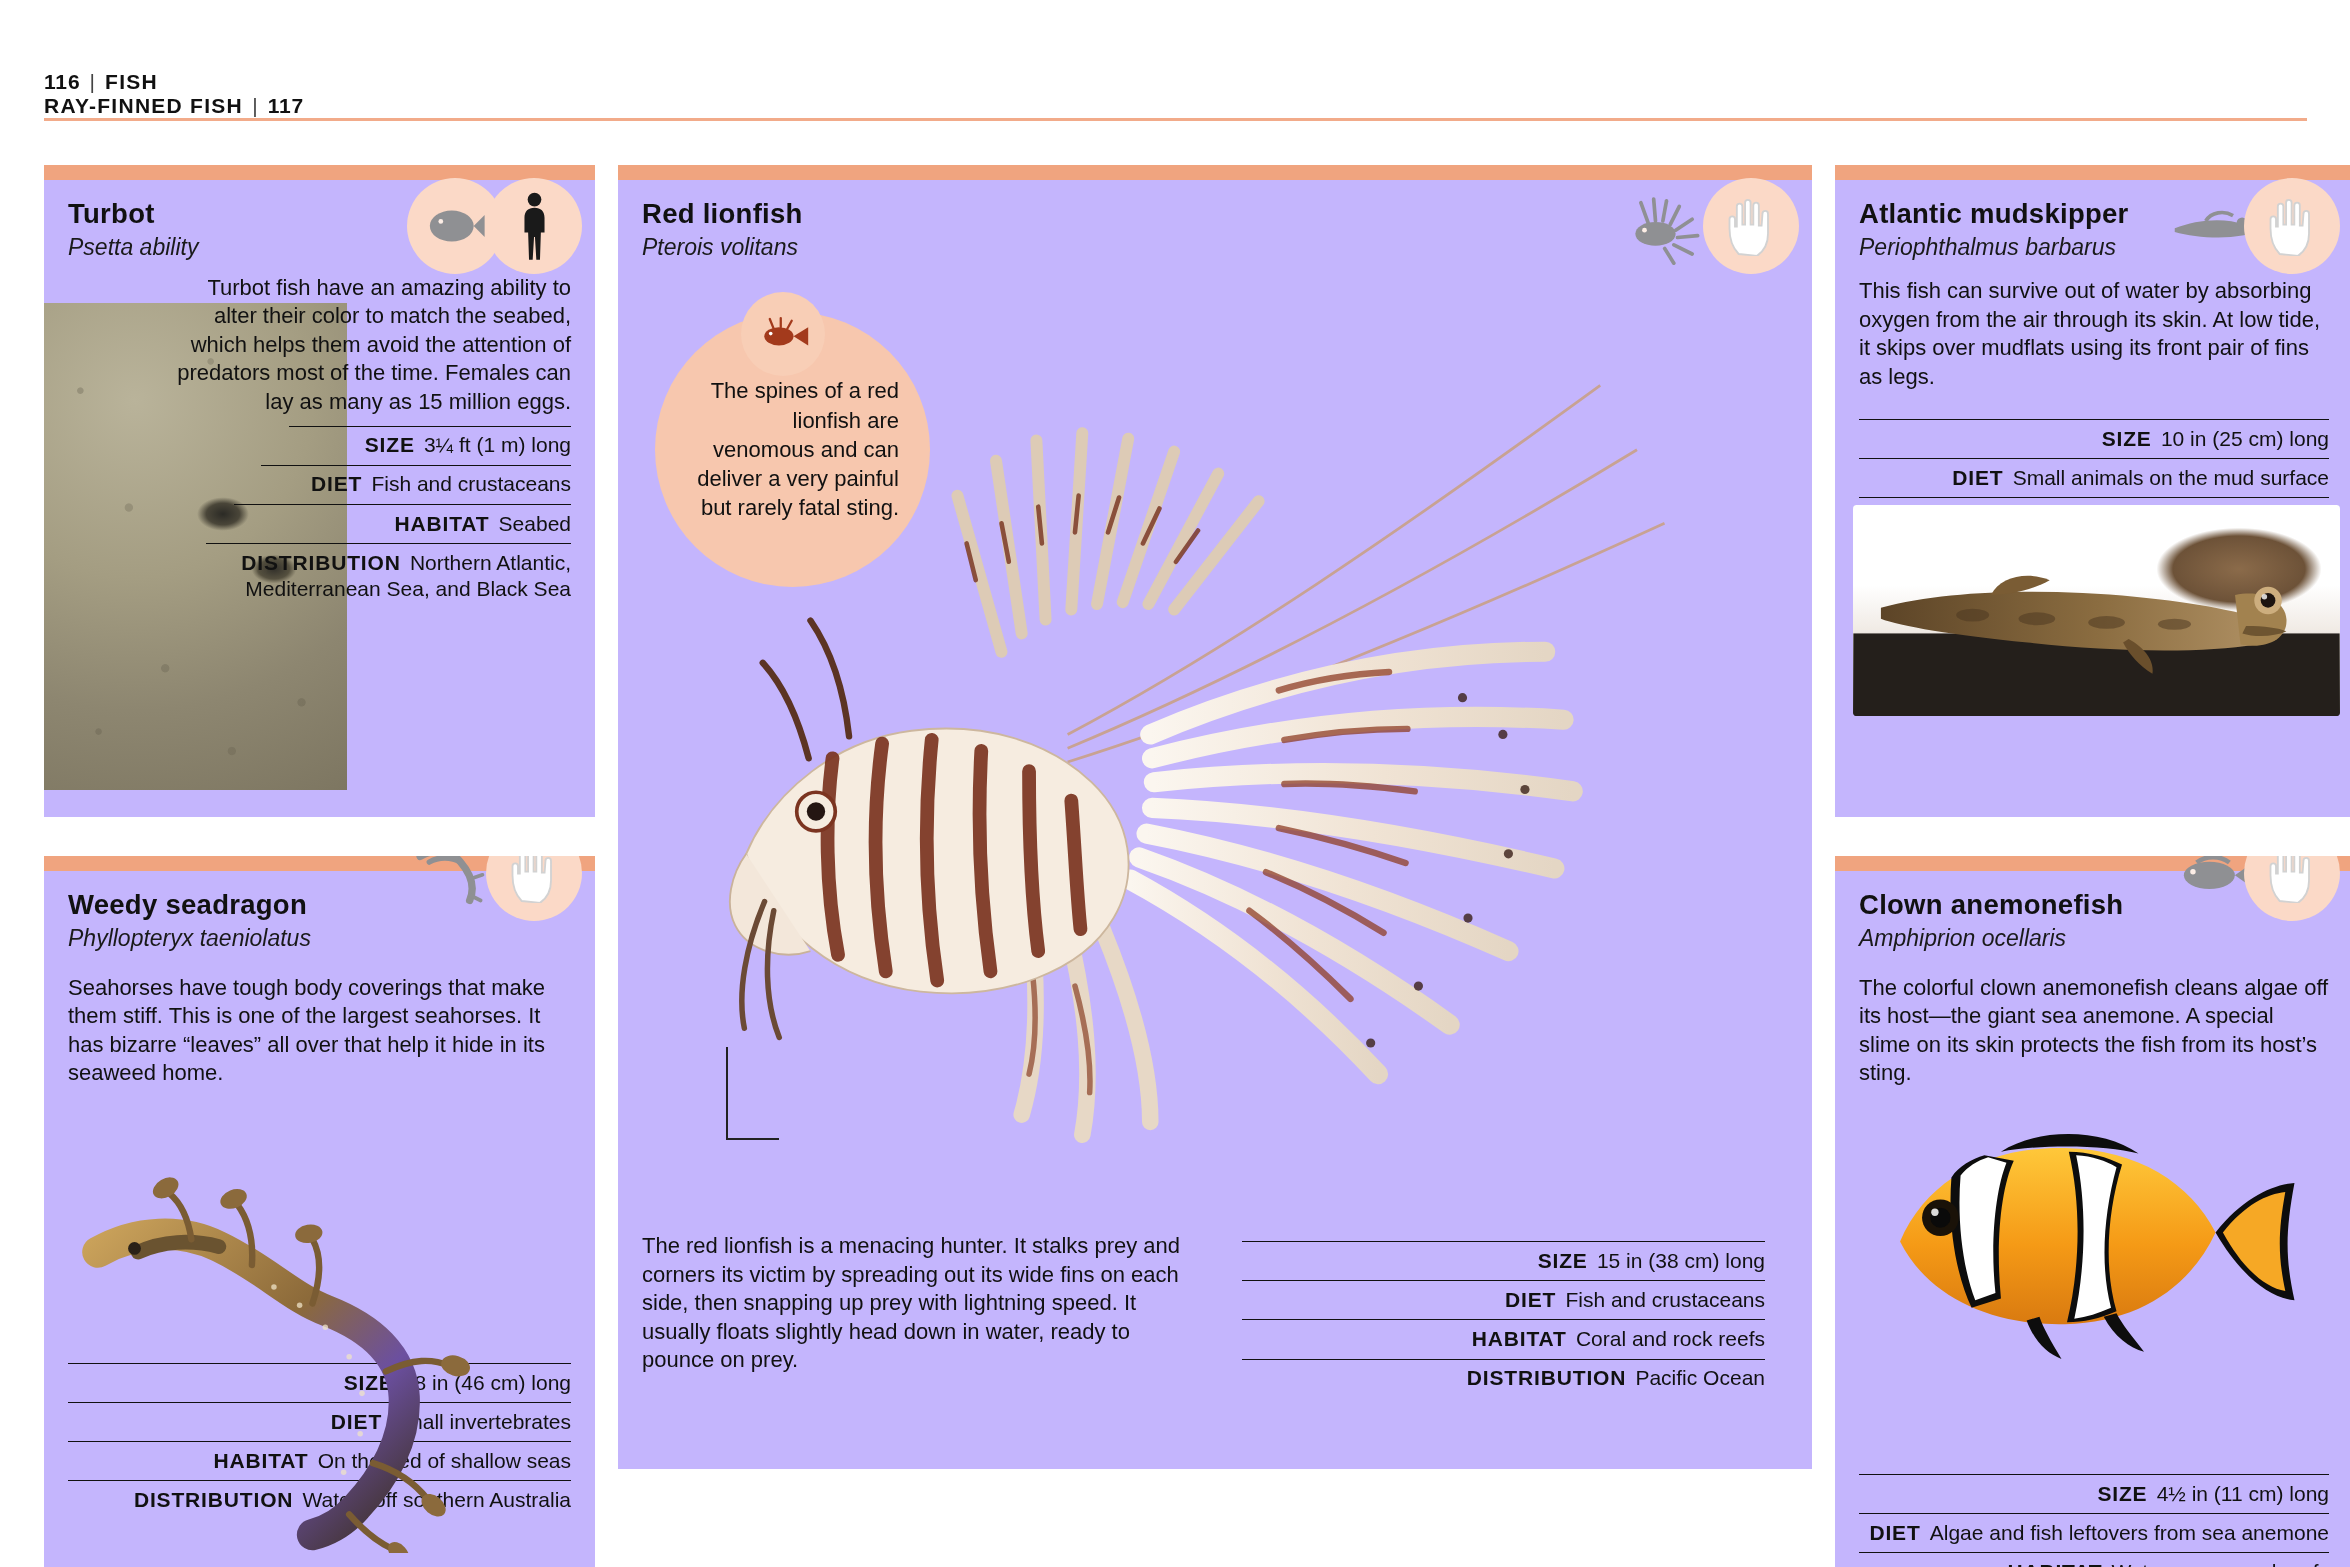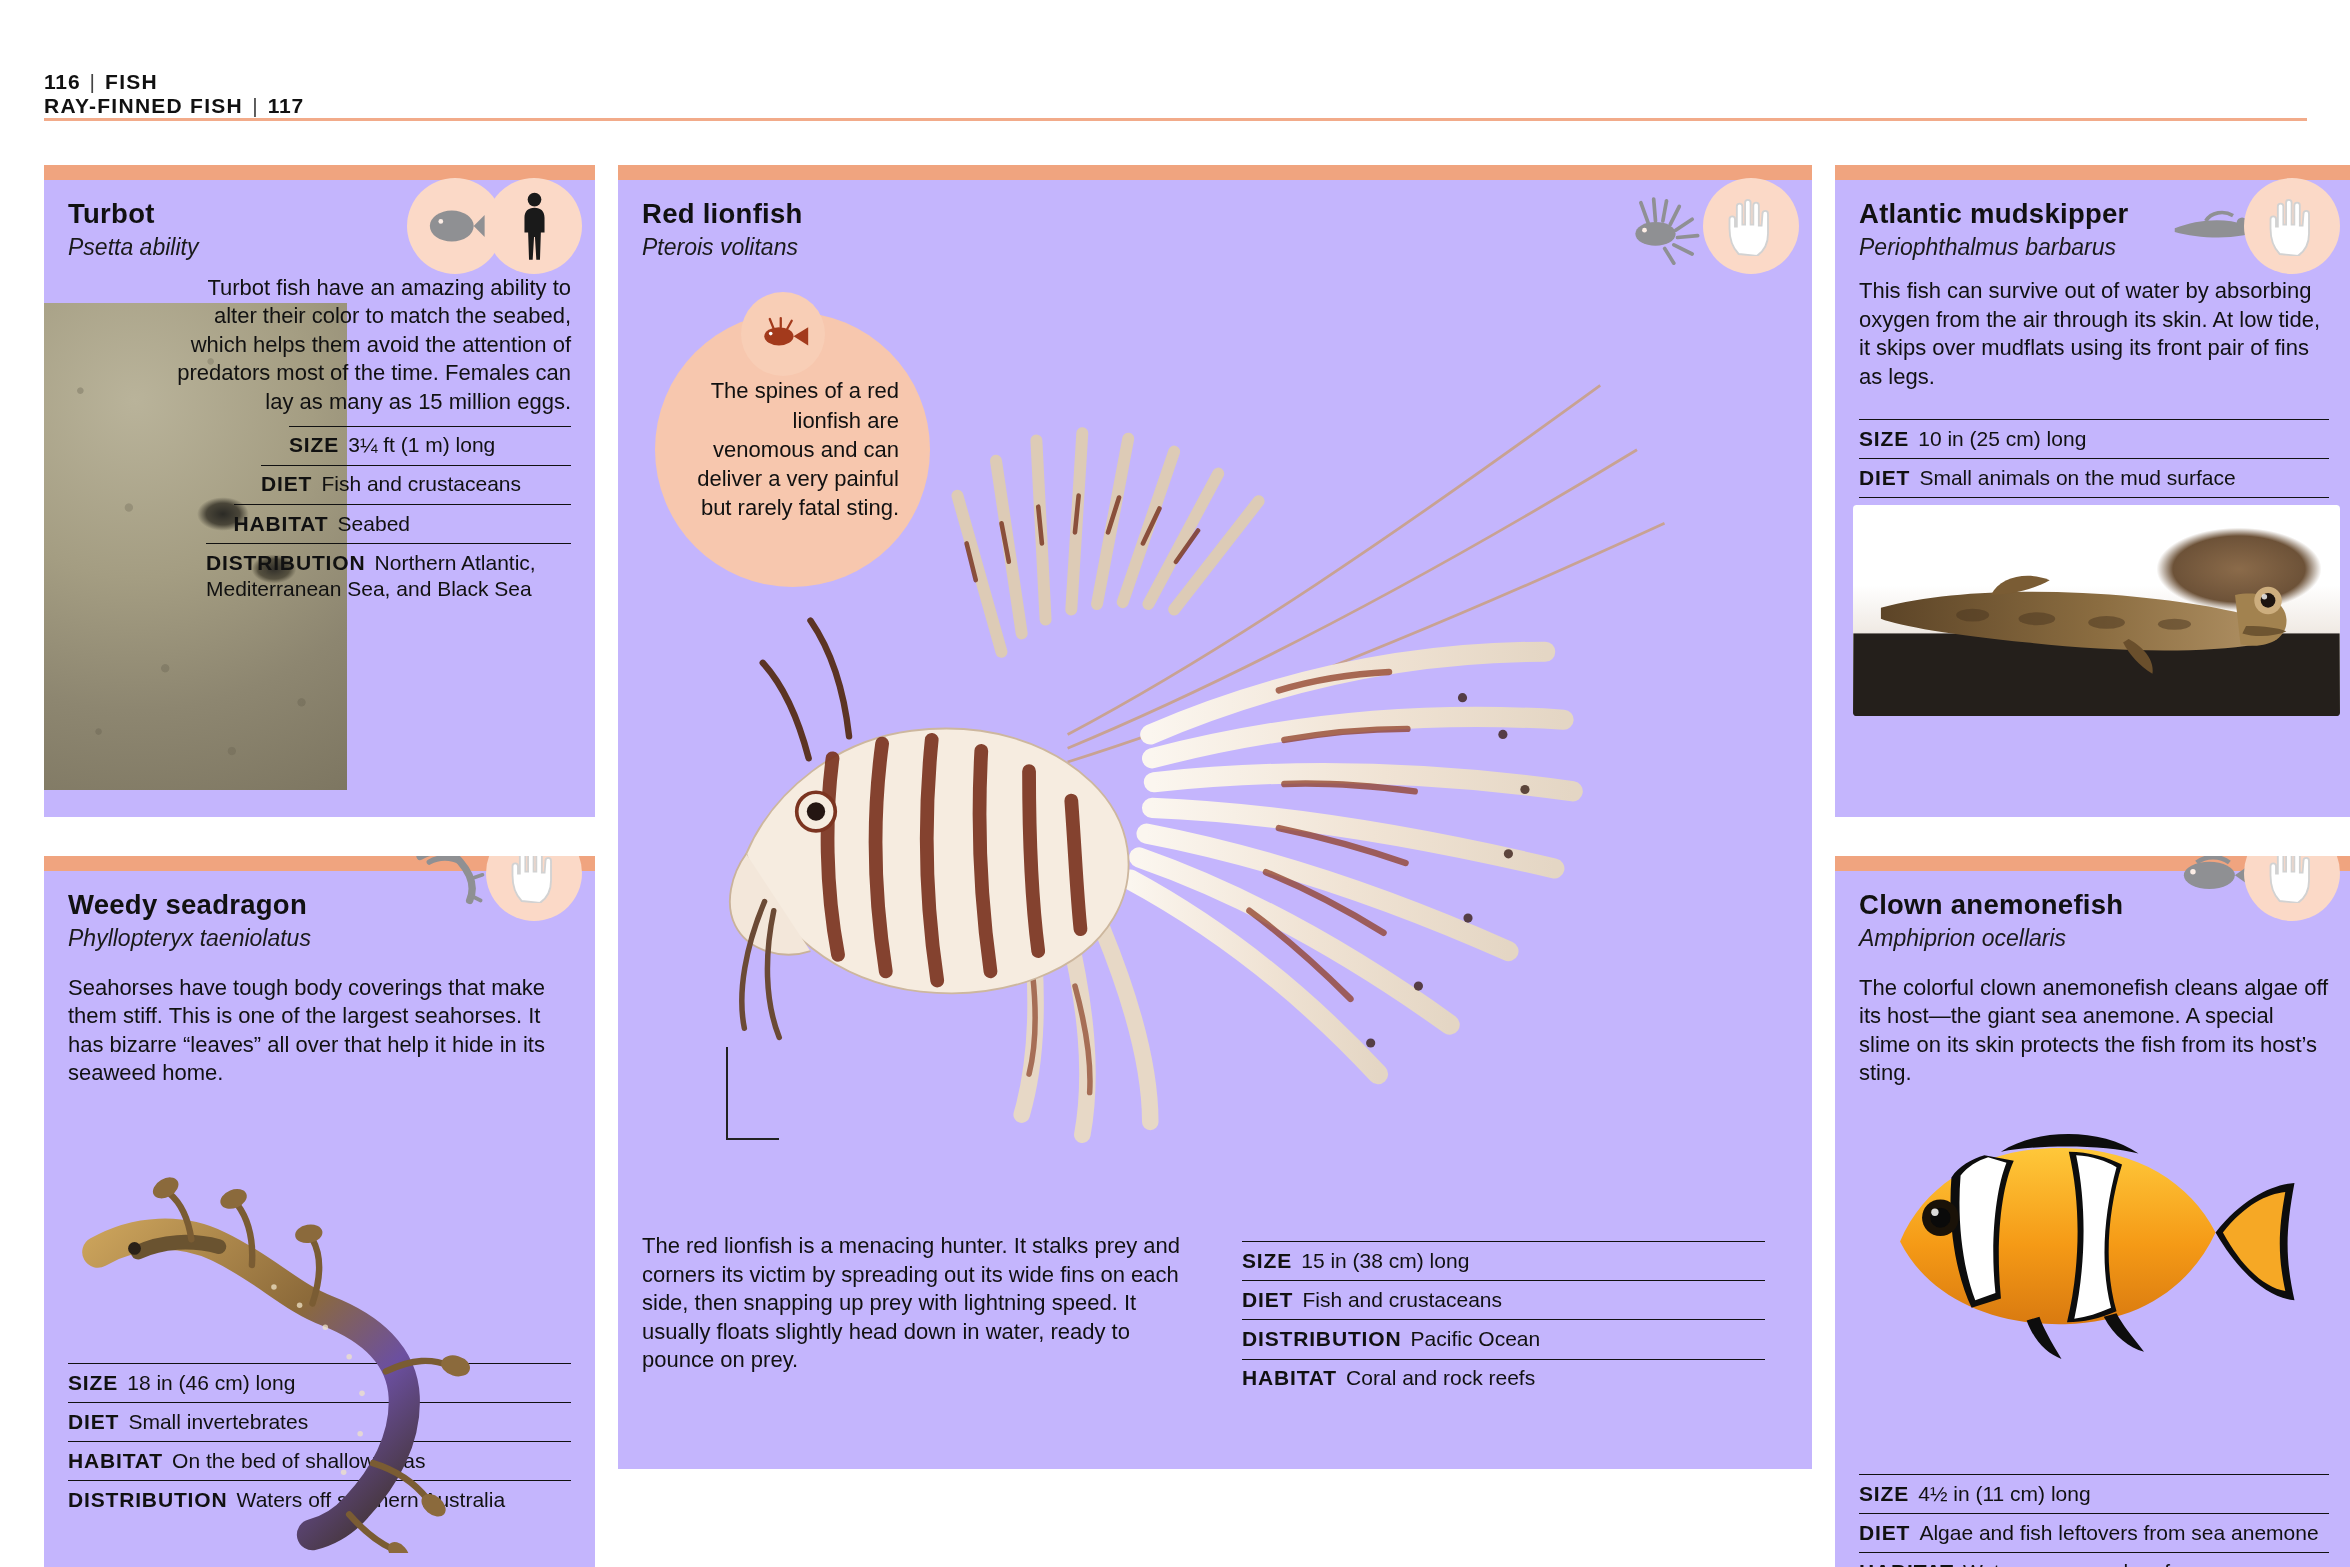--- a/index.html
+++ b/index.html
@@ -68,21 +68,21 @@
     margin: 0 0 13px 0;
     color: #1a1a1a;
   }
   .body-text {
     font-size: 22px;
     line-height: 1.3;
     margin: 0 0 9.2px 0;
   }
 
   
-  .facts { margin-top: 9.2px; }
+  .facts { margin-top: 9.2px; text-align: right; }
   .fact {
     border-top: 1.8px solid #111;
     padding: 5.5px 0 6.4px 0;
     font-size: 21px;
     line-height: 1.25;
   }
   .fact:last-child { border-bottom: none; }
   .fact .k {
     font-weight: bold;
     letter-spacing: 0.04em;
@@ -474,24 +474,24 @@
     <div class="body-text" style="position:absolute; left:24px; top:1067px; width:551px;">The red lionfish is a menacing hunter. It stalks prey and corners its victim by spreading out its wide fins on each side, then snapping up prey with lightning speed. It usually floats slightly head down in water, ready to pounce on prey.</div>
 
     <div class="facts" style="position:absolute; left:624px; top:1067px; width:523px;">
       <div class="fact">
         <span class="k">SIZE</span><span class="v">15 in (38 cm) long</span>
       </div>
       <div class="fact">
         <span class="k">DIET</span><span class="v">Fish and crustaceans</span>
       </div>
       <div class="fact">
+        <span class="k">HABITAT</span><span class="v">Coral and rock reefs</span>
+      </div>
+      <div class="fact">
         <span class="k">DISTRIBUTION</span><span class="v">Pacific Ocean</span>
-      </div>
-      <div class="fact">
-        <span class="k">HABITAT</span><span class="v">Coral and rock reefs</span>
       </div>
     </div>
 
     <div class="badge-group" style="right:13px; top:13px;">
       <div class="badge first" style="background:transparent;">
         <svg width="96" height="77" viewBox="0 0 104 84" aria-hidden="true">
           <ellipse cx="34" cy="50" rx="22" ry="13" fill="#8f9093"></ellipse>
           <g stroke="#8f9093" stroke-width="4" fill="none" stroke-linecap="round">
             <path d="M26 38 L18 16"></path>
               <path d="M34 36 L32 12"></path>

